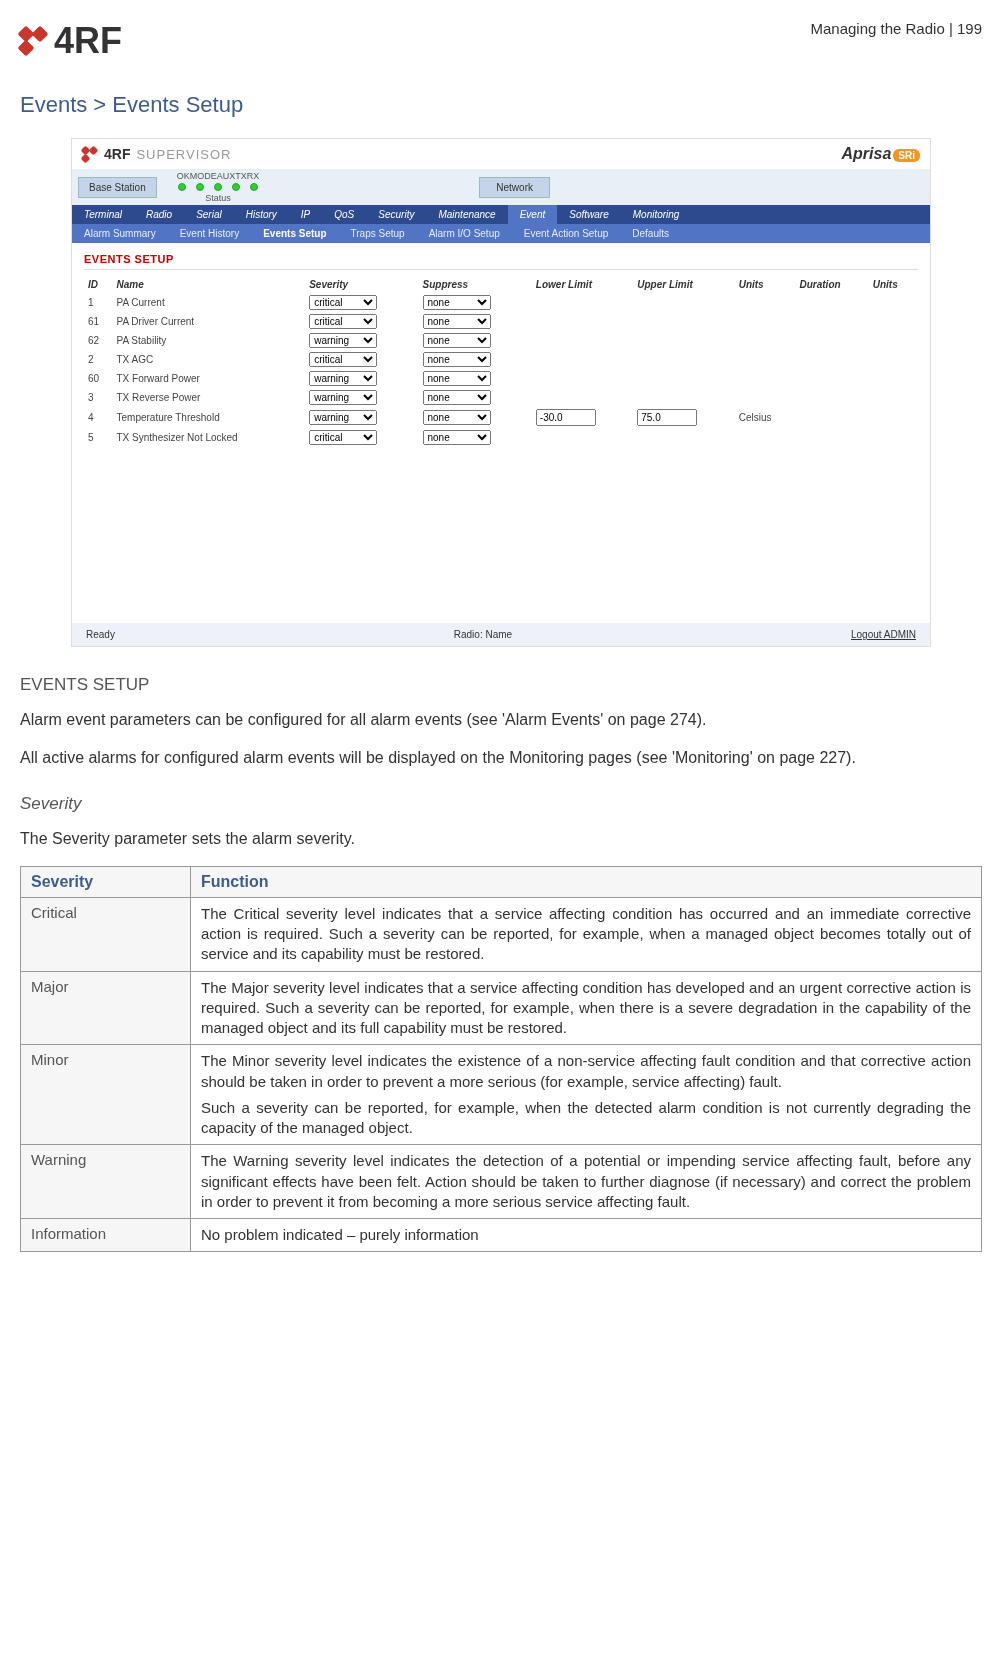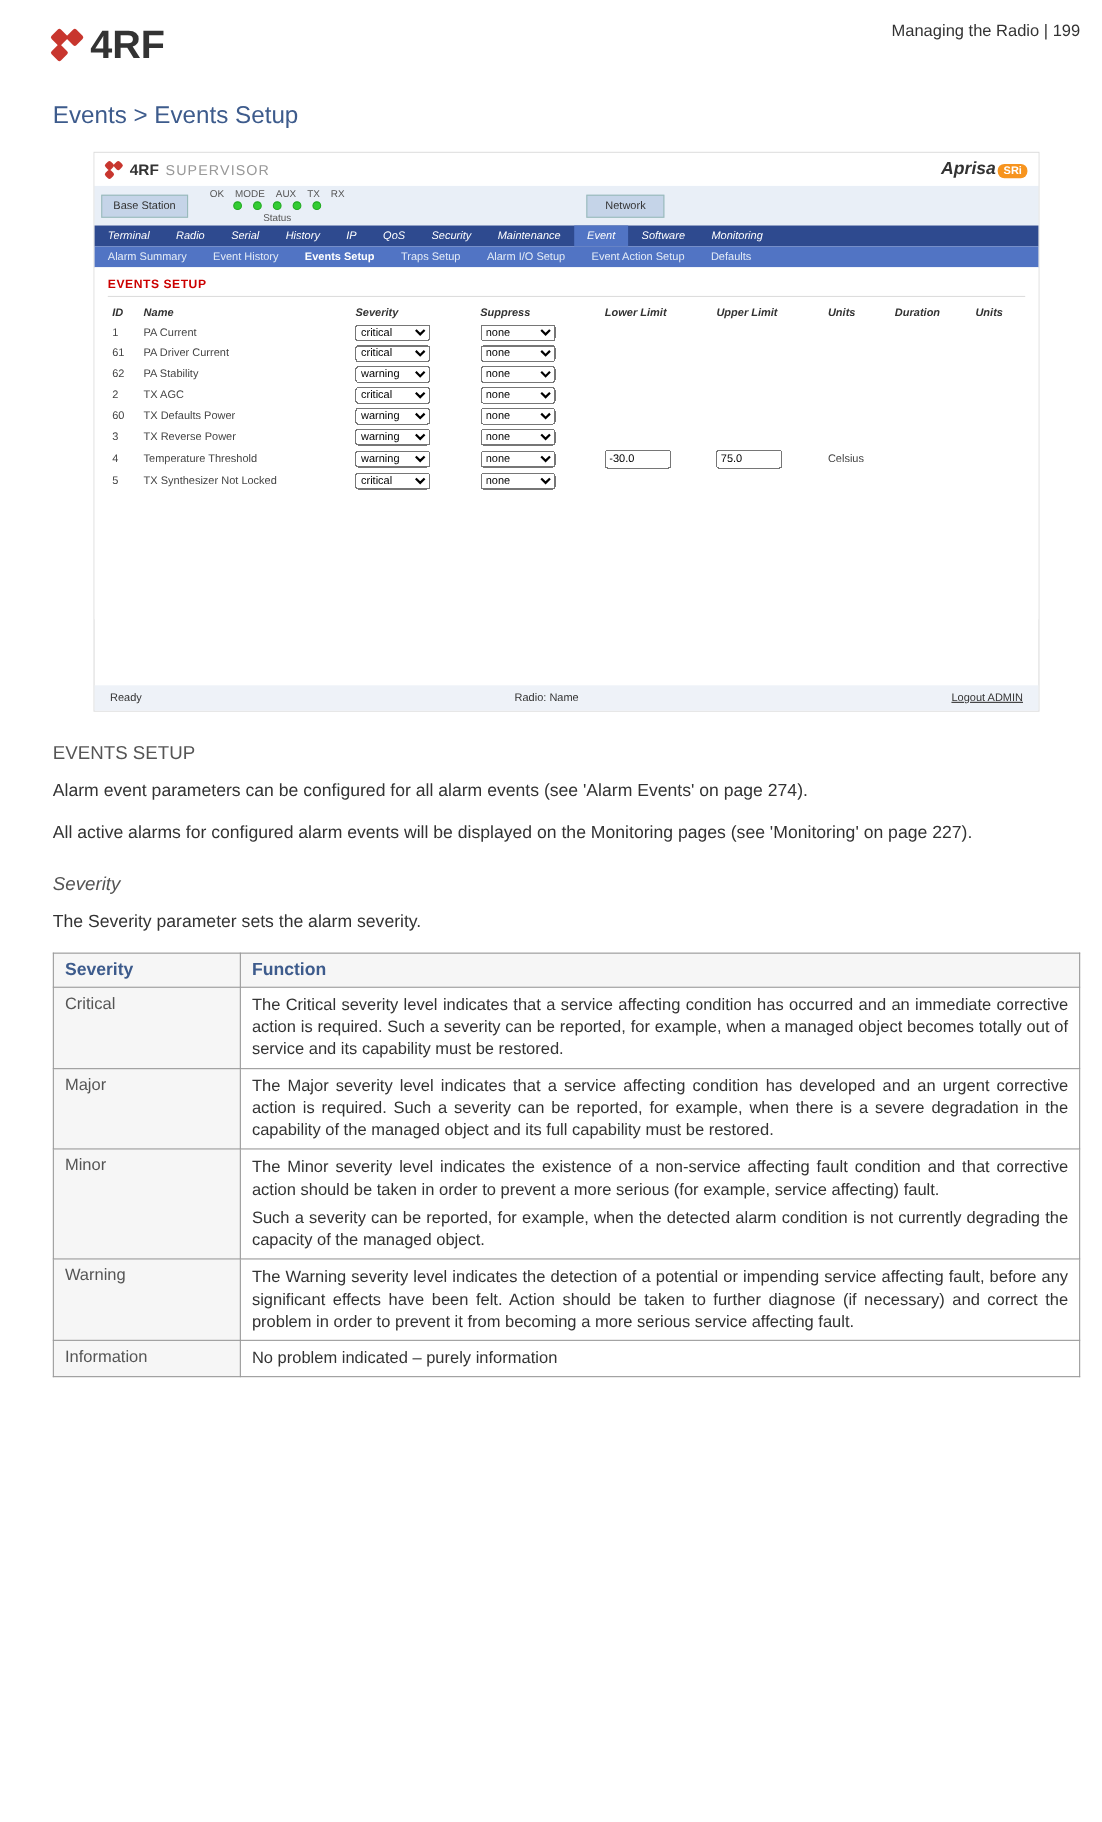--- a/index.html
+++ b/index.html
@@ -7,21 +7,20 @@
     margin: 0;
     font-family: Verdana, Geneva, sans-serif;
     background: #fff;
     width: 1002px;
     color: #333;
   }
   .page {
     padding: 20px 20px 0 20px;
     position: relative;
     min-height: 1600px;
-    margin-left: 28px;
   }
   .header-row {
     display: flex;
     justify-content: space-between;
     align-items: flex-start;
     margin-bottom: 10px;
   }
   .logo {
     display: flex;
     align-items: center;
@@ -58,21 +57,21 @@
   .aprisa-logo .sri { background: #f7941e; color: #fff; border-radius: 6px; padding: 1px 5px; font-size: 10px; font-style: normal; margin-left: 2px; }
   .status-row {
     background: #e9eff7;
     display: flex;
     align-items: center;
     padding: 2px 6px;
     gap: 20px;
   }
   .base-station { background: #c5d4e8; border: 1px solid #9bb; padding: 4px 10px; font-weight: normal; font-size: 10px; }
   .leds { display: flex; flex-direction: column; align-items: center; font-size: 9px; color: #555; }
-  .led-labels { display: flex; gap: 10px; }
+  .led-labels { display: flex; gap: 0; }
   .led-dots { display: flex; gap: 10px; padding: 2px 0; }
   .led-dots span { width: 8px; height: 8px; border-radius: 50%; background: #3c3; border: 1px solid #2a2; }
   .network-btn { background: #c5d4e8; border: 1px solid #9bb; padding: 4px 16px; font-size: 10px; margin-left: 200px; }
   .primary-nav {
     background: #2e4a8f;
     display: flex;
     color: #fff;
     font-size: 10px;
     font-style: italic;
   }
@@ -257,21 +256,21 @@
               <td><select class="sev"><option>critical</option></select></td>
               <td><select class="sup"><option>none</option></select></td>
               <td></td>
               <td></td>
               <td></td>
               <td></td>
               <td></td>
             </tr>
             <tr>
               <td>60</td>
-              <td>TX Defaults Power</td>
+              <td>TX Forward Power</td>
               <td><select class="sev"><option>warning</option></select></td>
               <td><select class="sup"><option>none</option></select></td>
               <td></td>
               <td></td>
               <td></td>
               <td></td>
               <td></td>
             </tr>
             <tr>
               <td>3</td>

